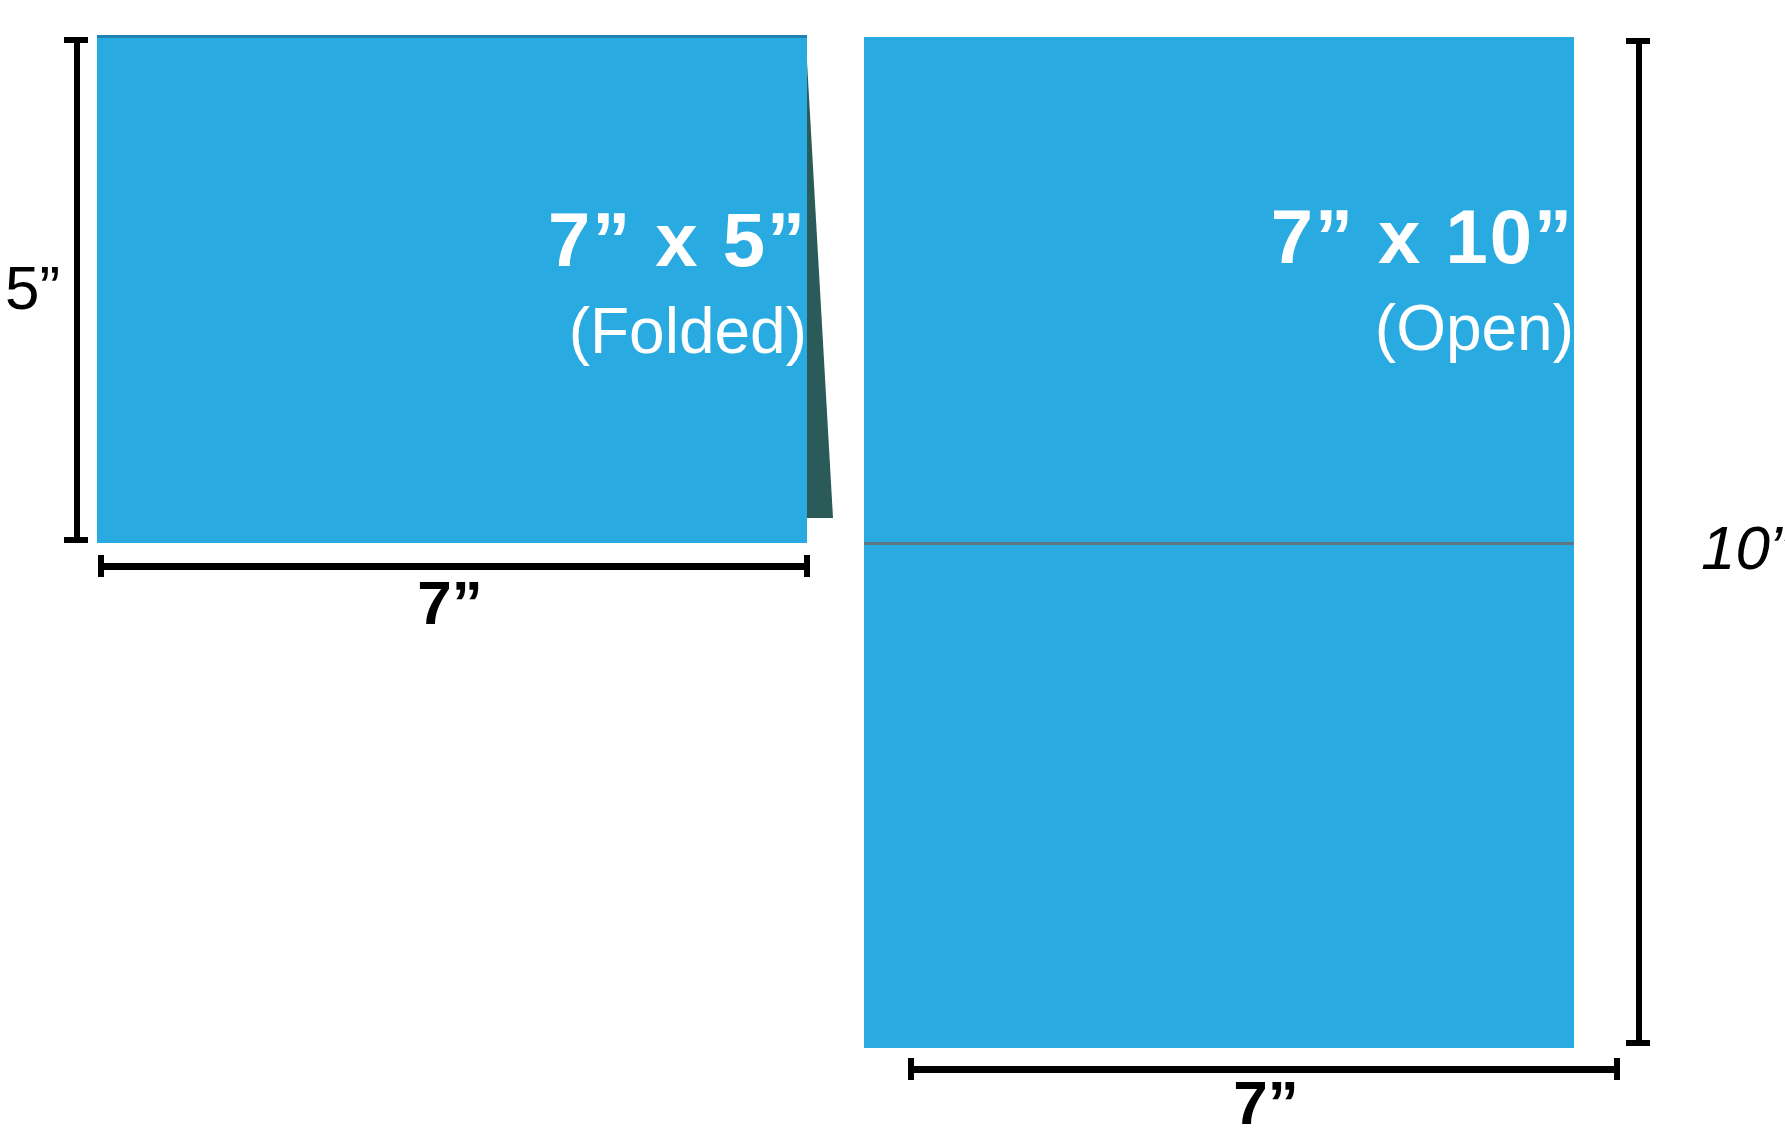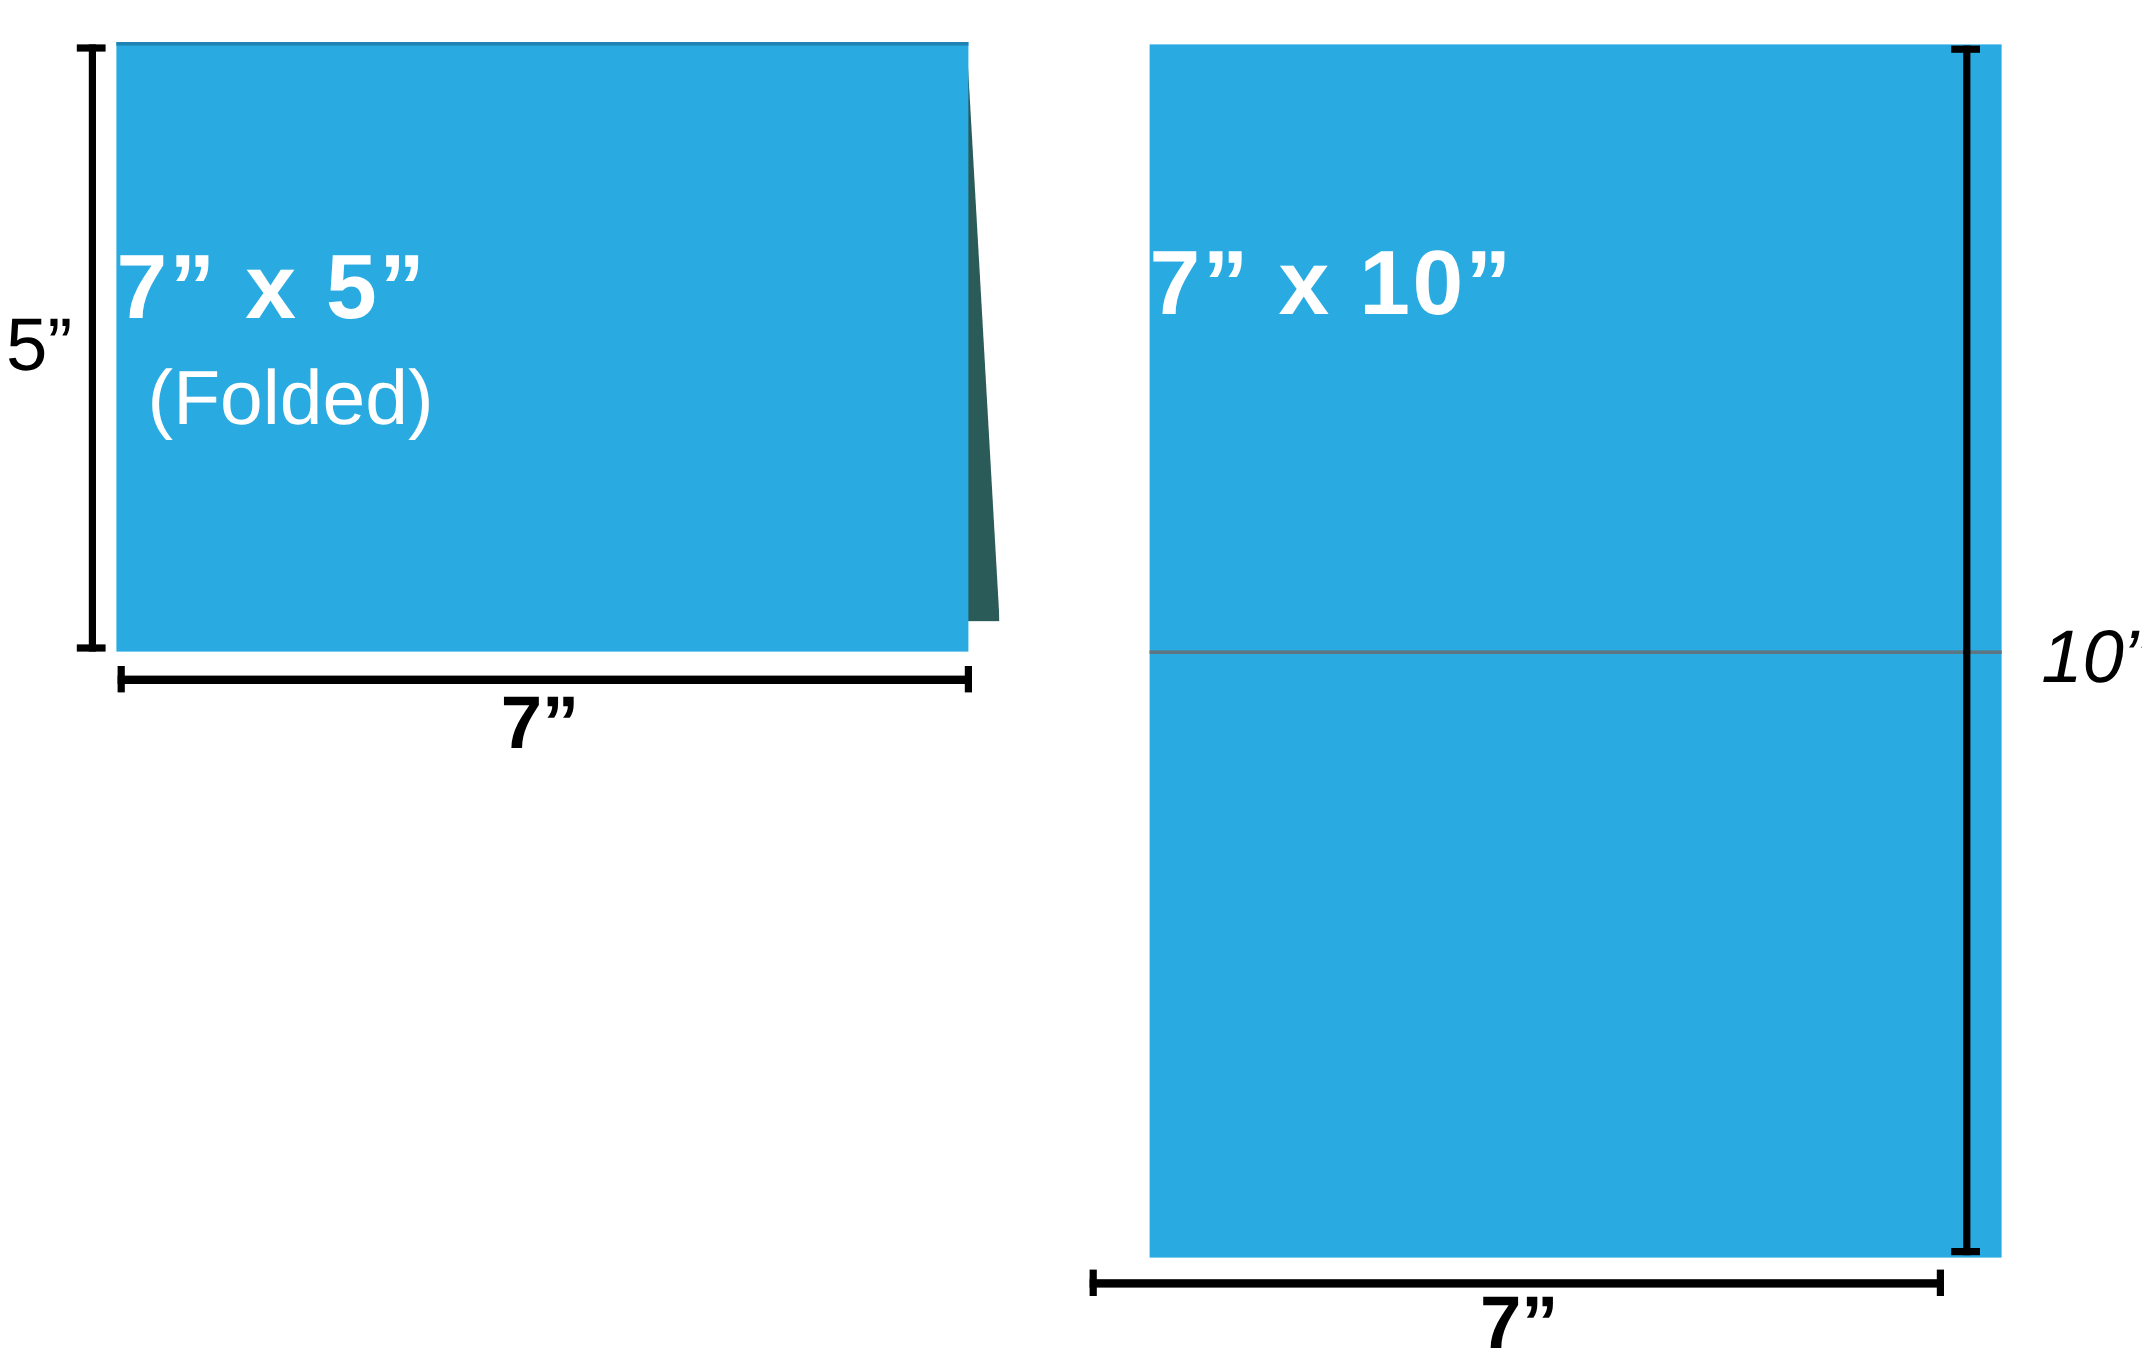--- a/index.html
+++ b/index.html
@@ -20,41 +20,41 @@
     position: absolute;
     background: #29ABE2;
   }
   .card.folded {
     left: 97px; top: 35px;
     width: 710px; height: 508px;
     border-top: 3px solid #1E83B2;
     box-sizing: border-box;
   }
   .card.open {
-    left: 958px; top: 37px;
+    left: 864px; top: 37px;
     width: 710px; height: 1011px;
   }
   .flap {
     position: absolute;
     left: 806px; top: 44px;
     width: 27px; height: 474px;
     background: #2B5B59;
     clip-path: polygon(0 0, 100% 100%, 0 100%);
   }
   .fold-line {
     position: absolute;
     left: 0; top: 505px;
     width: 100%; height: 3px;
     background: #5C7683;
   }
   
   .card-text {
     position: absolute;
     left: 0; width: 100%;
-    text-align: left;
+    text-align: right;
     color: #ffffff;
   }
   .card.folded .card-text { top: 154px; }
   .card.open   .card-text { top: 152px; }
   .card-title {
     font-size: 76px;
     font-weight: bold;
     line-height: 95px;
     letter-spacing: 2px;
   }
@@ -114,20 +114,21 @@
   <div class="dim h-left"></div>
   <div class="dim h-left-t1"></div>
   <div class="dim h-left-t2"></div>
   <div class="dim-label h5">5”</div>
   <div class="dim-label w7L">7”</div>
 
   <div class="card open">
     <div class="fold-line"></div>
     <div class="card-text">
       <div class="card-title">7” x 10”</div>
+      <div class="card-subtitle">(Open)</div>
     </div>
   </div>
 
   <div class="dim v-right"></div>
   <div class="dim v-right-t1"></div>
   <div class="dim v-right-t2"></div>
   <div class="dim h-right"></div>
   <div class="dim h-right-t1"></div>
   <div class="dim h-right-t2"></div>
   <div class="dim-label h10">10”</div>

